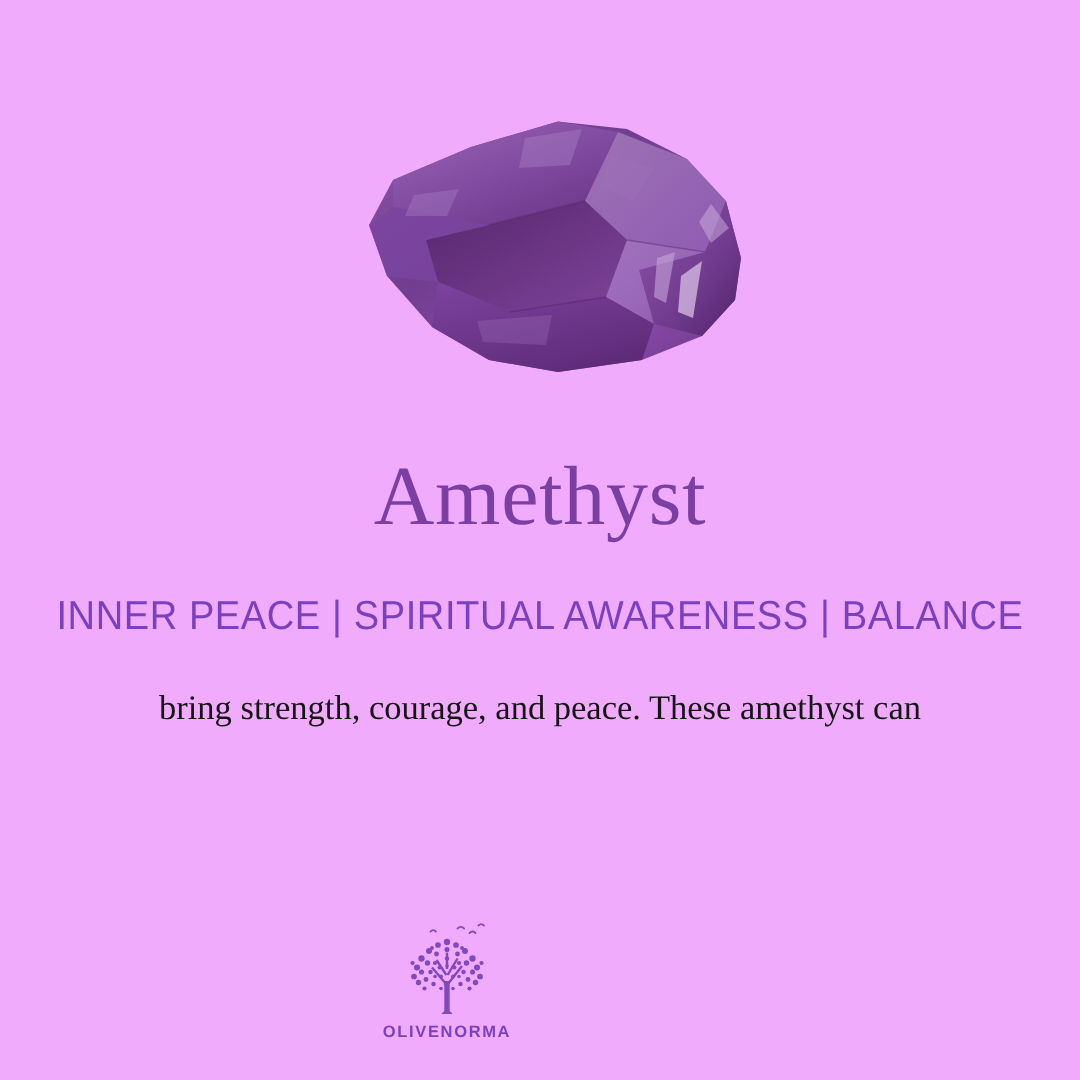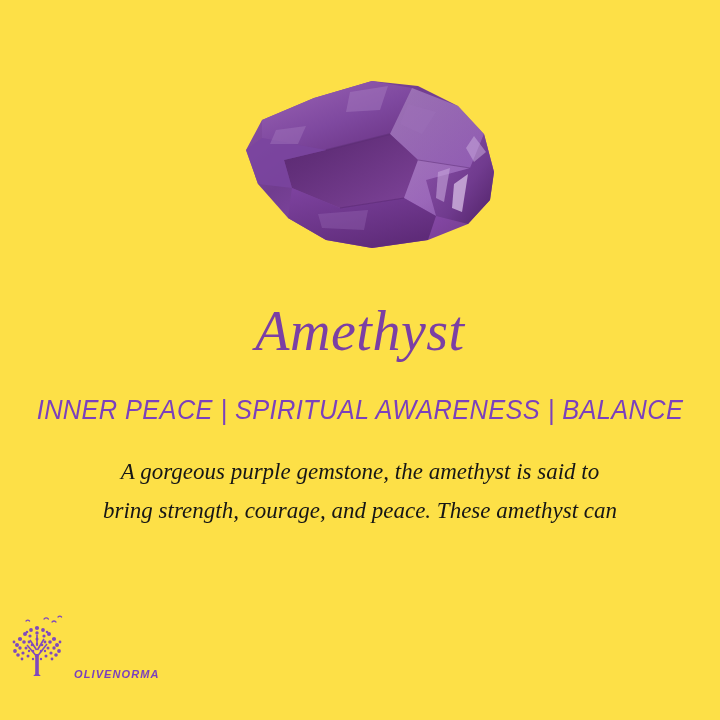--- a/index.html
+++ b/index.html
@@ -11,23 +11,22 @@
     width: 720px;
     height: 720px;
     overflow: hidden;
     font-family: "Liberation Sans", sans-serif;
   }
 
   .card {
     position: relative;
     width: 720px;
     height: 720px;
-    background: #fde047;
+    background: #f0abfc;
     box-sizing: border-box;
-    font-style: italic;
   }
 
   
   .gem-wrap {
     position: absolute;
     left: 0;
     top: 72px;
     width: 720px;
     height: 200px;
     display: flex;
@@ -93,22 +92,22 @@
     color: #161616;
   }
 
   
   .logo {
     position: absolute;
     left: 0;
     top: 612px;
     width: 596px;
     display: flex;
-    flex-direction: row;
-    align-items: flex-end;
+    flex-direction: column;
+    align-items: center;
   }
   .logo-mark {
     display: block;
     width: 74px;
     height: 68px;
   }
   .logo-word {
     margin-top: 2px;
     font-family: "Liberation Sans", sans-serif;
     font-size: 11px;
@@ -185,21 +184,20 @@
     </svg>
   </div>
 
   <div class="title">Amethyst</div>
 
   <div class="subtitle">
     <span>INNER PEACE</span><span class="sep">|</span><span>SPIRITUAL AWARENESS</span><span class="sep">|</span><span>BALANCE</span>
   </div>
 
   <div class="desc">
-    <div>A gorgeous purple gemstone, the amethyst is said to</div>
     <div>bring strength, courage, and peace. These amethyst can</div>
   </div>
 
   <div class="logo">
     <svg class="logo-mark" viewBox="0 0 74 68">
       <g fill="#8049bd">
 
         <path d="M35.2 42 L35.2 62 L33.2 64 L40.8 64 L38.8 62 L38.8 42 Z"></path>
 
         <path d="M36.4 44 L27 33 M37.6 44 L47 32 M36.6 38 L30 28 M37.4 38 L44 27 M37 34 L37 23" stroke="#8049bd" stroke-width="1.6" fill="none"></path>

